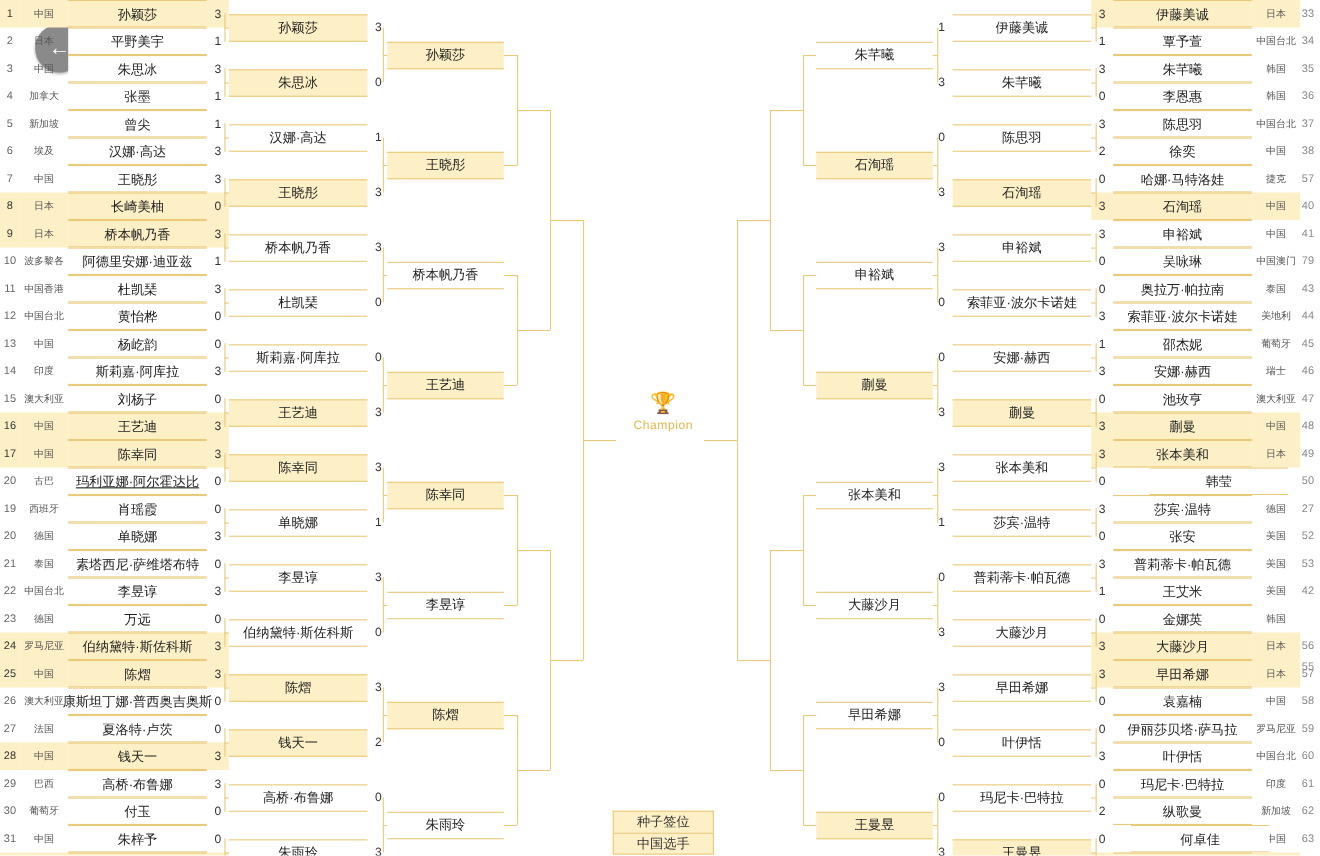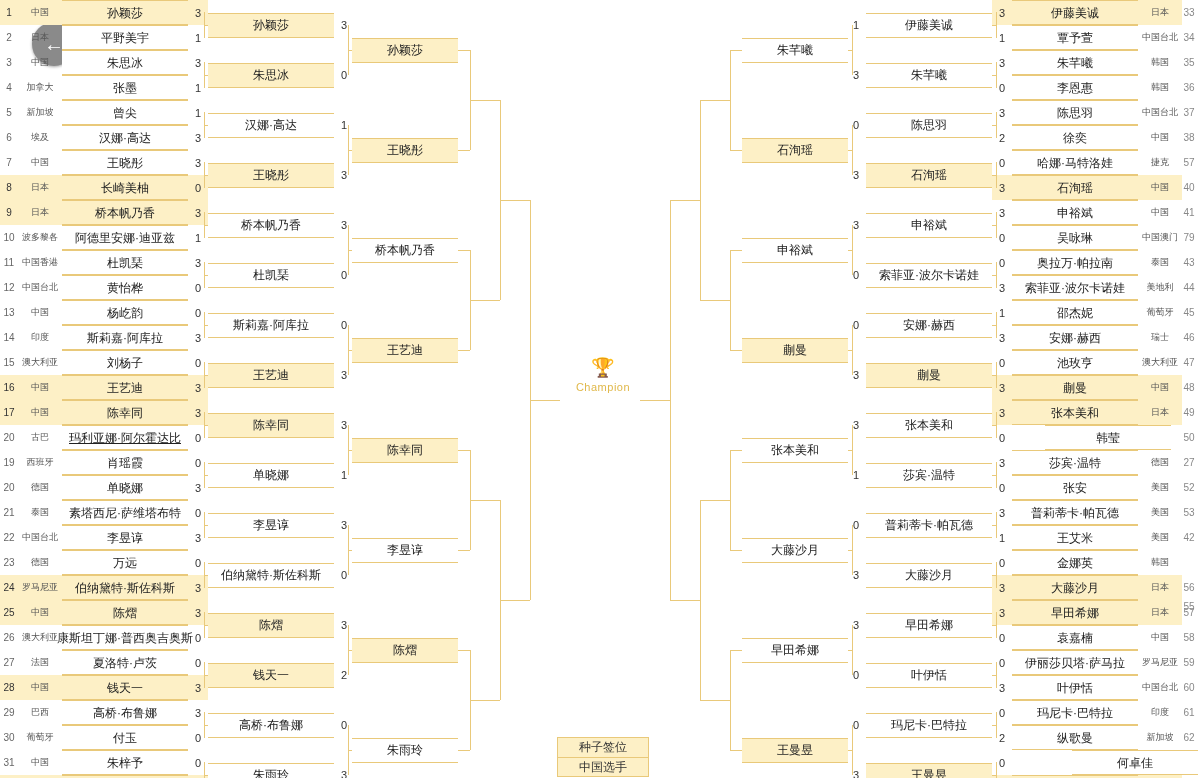--- a/index.html
+++ b/index.html
@@ -497,21 +497,21 @@
     <div class="rowno" style="top: 700px;">61</div>
     <div class="flag" style="left: 1138px; top: 700px; width: 44px;">印度</div>
     <div class="cell plate" style="left: 1012px; top: 700px; width: 126px;">玛尼卡·巴特拉</div>
     <div class="score" style="left: 992px; top: 700px;">0</div>
     <div class="rowno" style="top: 725px;">62</div>
     <div class="flag" style="left: 1138px; top: 725px; width: 44px;">新加坡</div>
     <div class="cell plate" style="left: 1012px; top: 725px; width: 126px;">纵歌曼</div>
     <div class="score" style="left: 992px; top: 725px;">2</div>
     <div class="rowno" style="top: 750px;">63</div>
     <div class="flag" style="left: 1138px; top: 750px; width: 44px;">中国</div>
-    <div class="cell plate" style="left: 1072px; top: 750px; width: 126px;">何卓佳</div>
+    <div class="cell plate" style="left: 1028px; top: 750px; width: 126px;">何卓佳</div>
     <div class="score" style="left: 992px; top: 750px;">0</div>
     <div class="rowno" style="top: 775px;">64</div>
     <div class="flag hl" style="left: 1138px; top: 775px; width: 44px;">中国</div>
     <div class="cell plate seeded" style="left: 1012px; top: 775px; width: 126px;">王曼昱</div>
     <div class="score hl" style="left: 992px; top: 775px;">3</div>
     <div class="cell plate" style="left: 866px; top: 12.5px; width: 126px;">伊藤美诚</div>
     <div class="score" style="left: 846px; top: 12.5px;">1</div>
     <div class="vline" style="left: 996px; top: 12px; height: 26px;"></div>
     <div class="hline" style="left: 992px; top: 24.5px; width: 4px;"></div>
     <div class="cell plate" style="left: 866px; top: 62.5px; width: 126px;">朱芊曦</div>

